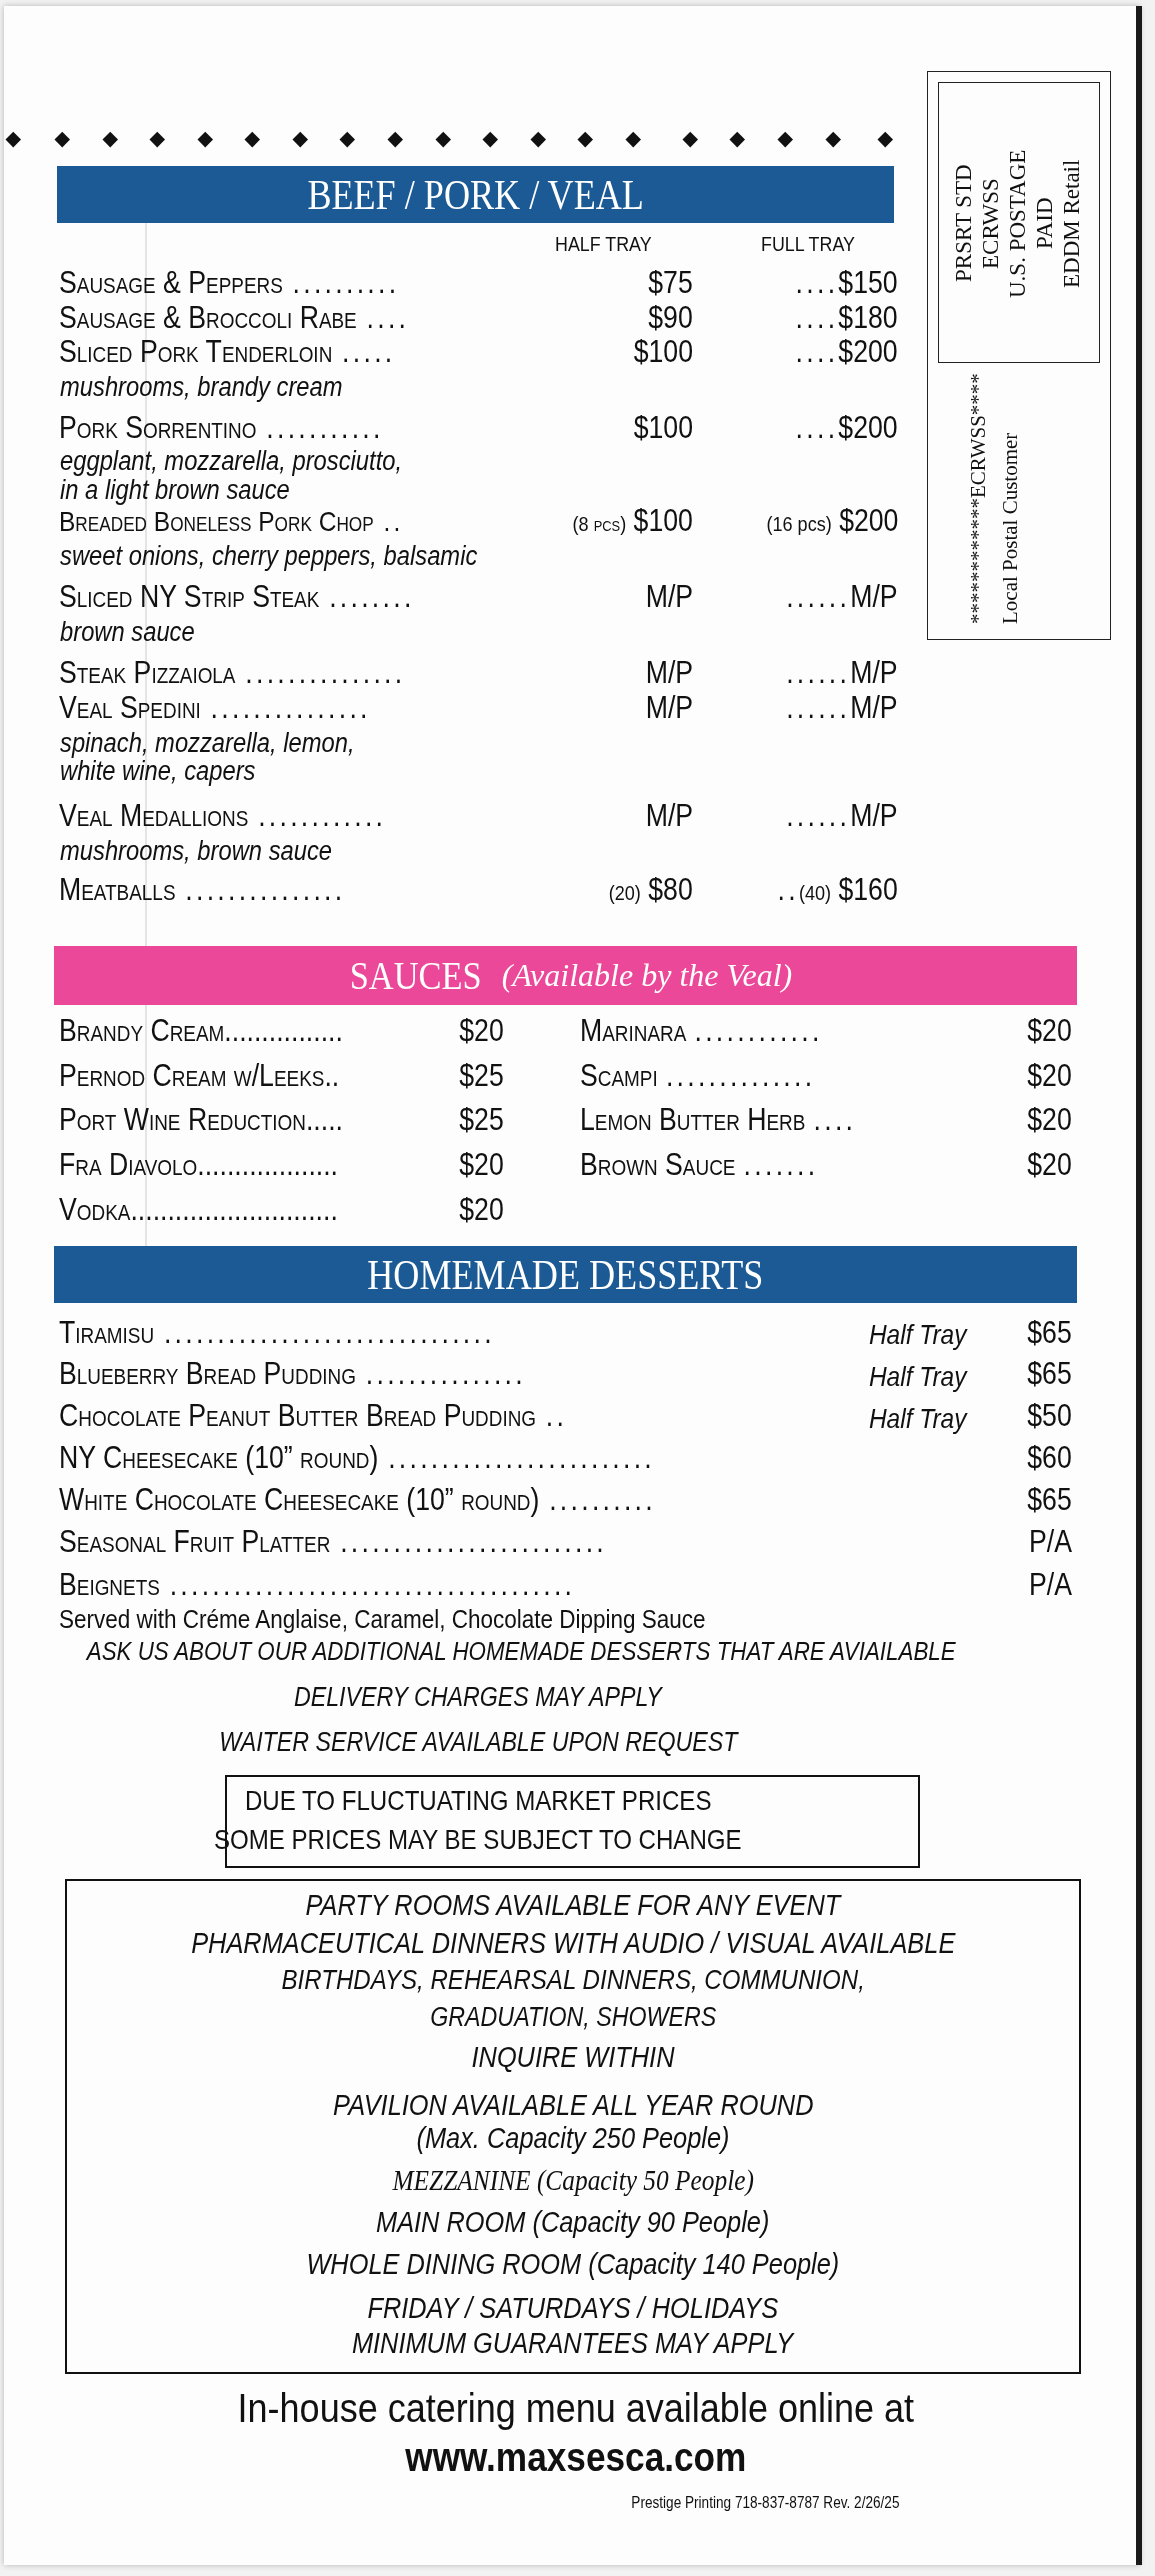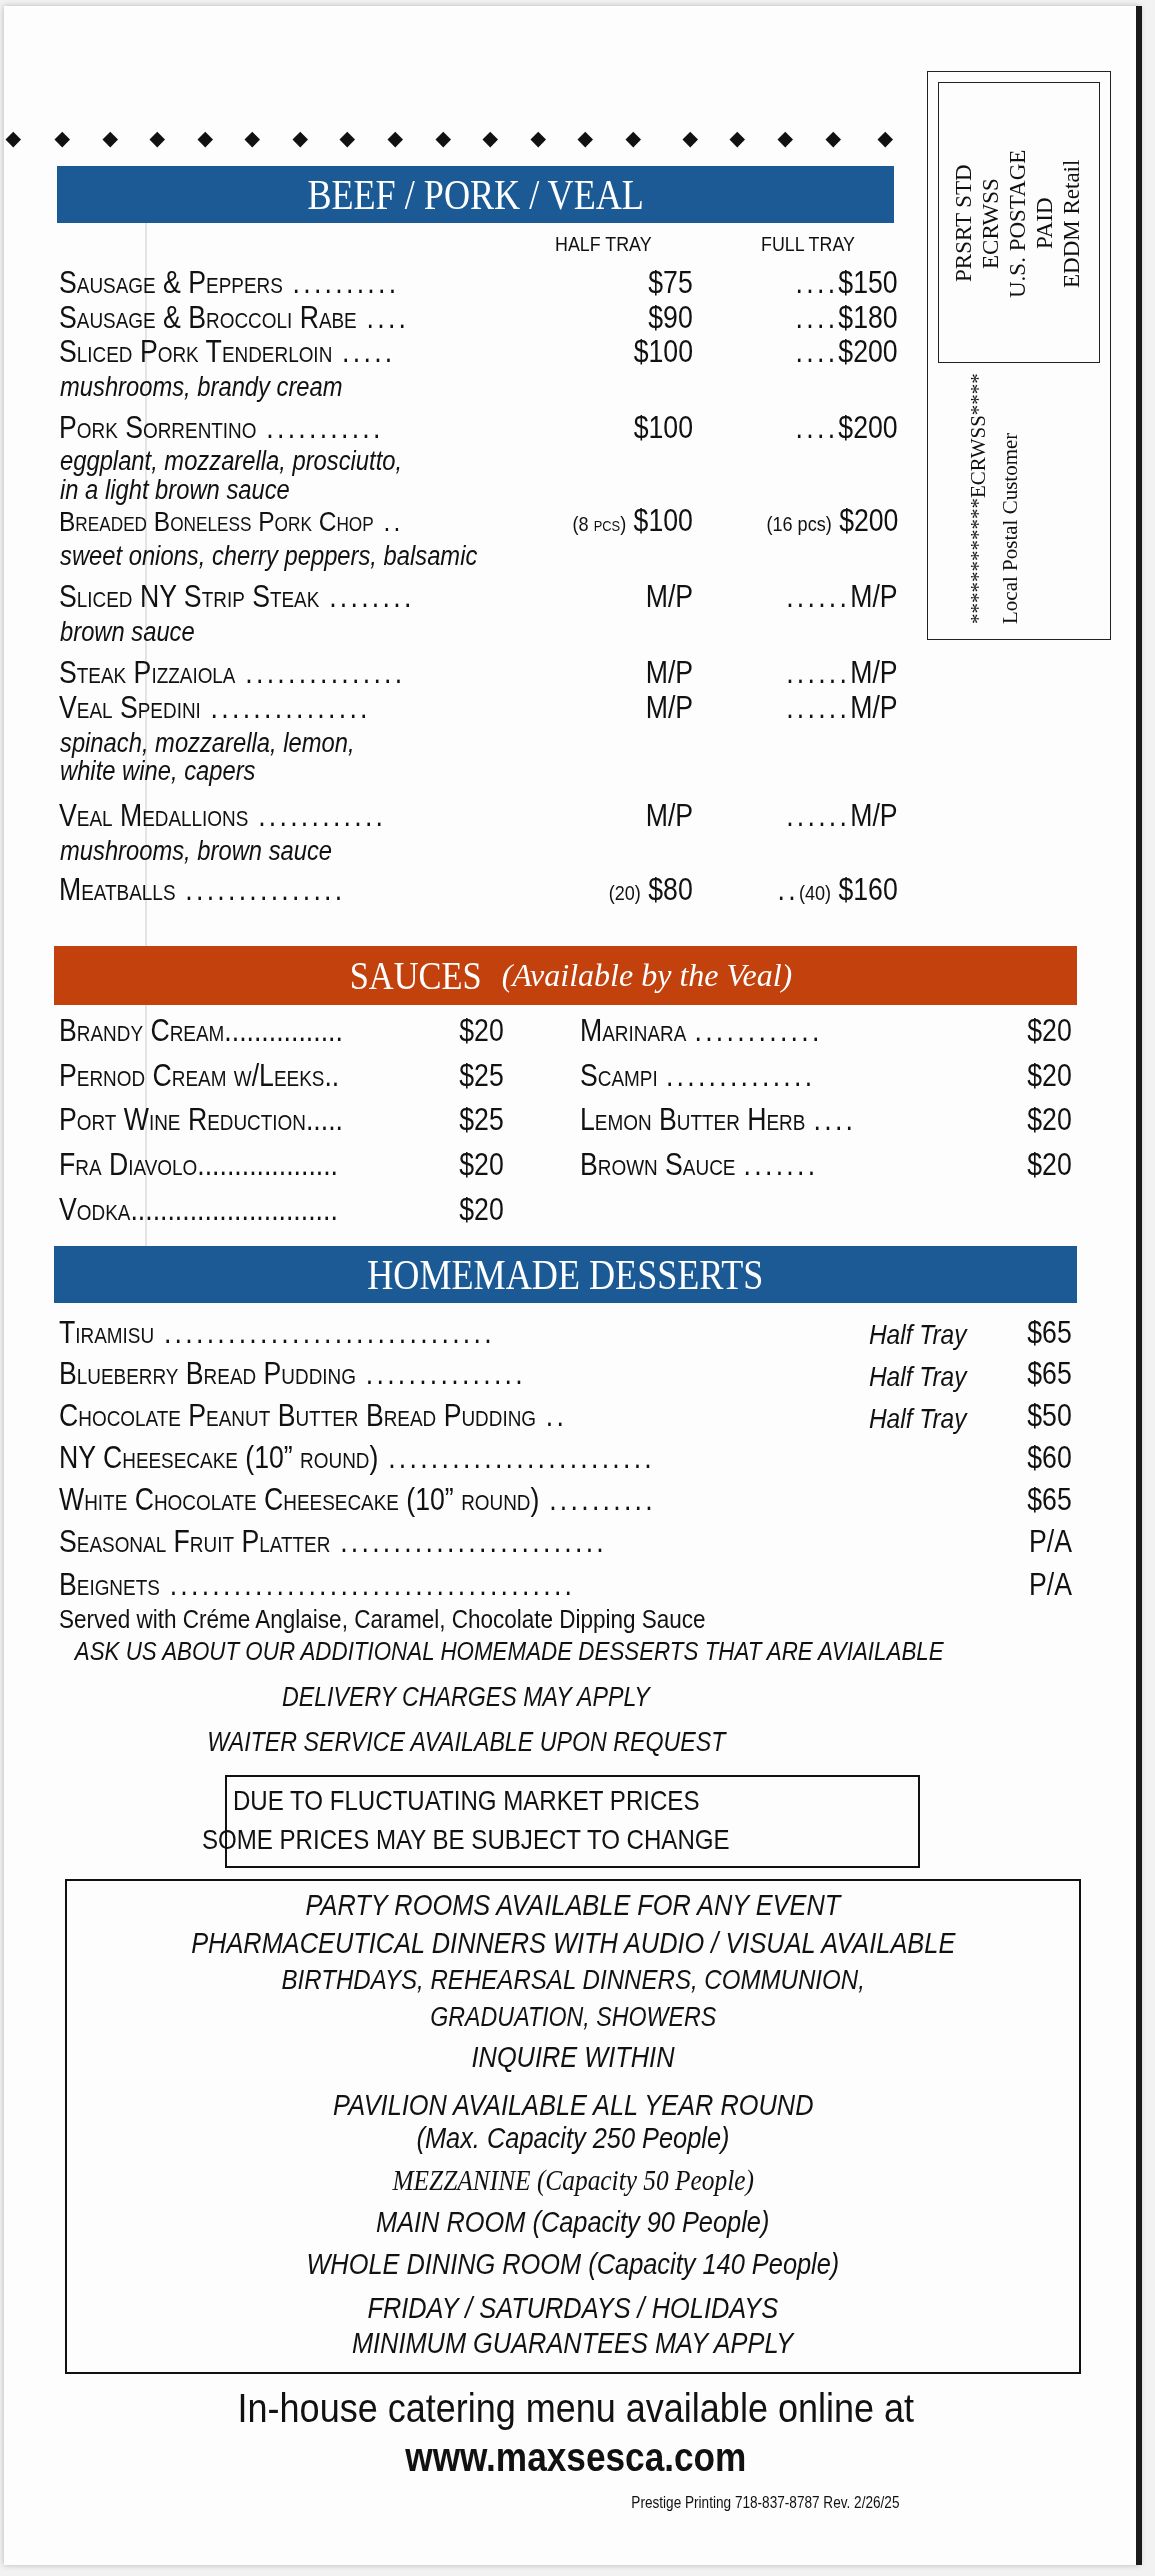--- a/index.html
+++ b/index.html
@@ -64,21 +64,21 @@
   }
   .postal-inner {
     position: absolute; left: 9.5px; top: 9.5px; width: 162px; height: 281px;
     border: 1.9px solid #222; box-sizing: border-box;
   }
   .vtext {
     position: absolute; font-family: "Liberation Serif", serif; color: #111;
     writing-mode: vertical-rl; transform: rotate(180deg); white-space: nowrap;
   }
   .center-line {
-    position: absolute; left: 4px; width: 924px; text-align: center; white-space: nowrap;
+    position: absolute; left: 16px; width: 924px; text-align: center; white-space: nowrap;
   }
   .it { font-style: italic; }
   .boxed { position: absolute; border: 2.9px solid #111; box-sizing: border-box; }
 </style>
 </head>
 <body>
 
 <div class="page"></div>
 <div class="right-edge"></div>
 <div class="fold-line"></div>
@@ -162,21 +162,21 @@
     <div class="desc" style="top:757px;">white wine, capers</div>
     <div class="row" style="top:799px;"><span class="sc">Veal Medallions</span><span class="dots" style="margin-left: 11.4px;">............</span></div>
     <div class="price" style="right:463px; top:799px;"><span>M/P</span></div>
     <div class="price" style="right:258px; top:799px;"><span class="dots">......</span><span>M/P</span></div>
     <div class="desc" style="top:837px;">mushrooms, brown sauce</div>
     <div class="row" style="top:873px;"><span class="sc">Meatballs</span><span class="dots" style="margin-left: 11.4px;">...............</span></div>
     <div class="price" style="right:463px; top:873px;"><span class="small" style="font-variant: small-caps;">(20)</span> <span>$80</span></div>
     <div class="price" style="right:258px; top:873px;"><span class="dots">..</span><span class="small">(40)</span> <span>$160</span></div>
   </div>
 
-<div class="banner" style="left: 54px; top: 946px; width: 1023px; height: 59px; background: #c2410c;">
+<div class="banner" style="left: 54px; top: 946px; width: 1023px; height: 59px; background: #ec4899;">
   <span class="title" style="font-size:40px;">SAUCES</span>
   <span class="sub">(Available by the Veal)</span>
 </div>
 <div id="sauce-list">
     <div class="row" style="top:1014px;"><span class="sc">Brandy Cream</span><span>................</span></div>
     <div class="price" style="right:652px; top:1014px;">$20</div>
     <div class="row" style="top:1059px;"><span class="sc">Pernod Cream w/Leeks</span><span>..</span></div>
     <div class="price" style="right:652px; top:1059px;">$25</div>
     <div class="row" style="top:1103px;"><span class="sc">Port Wine Reduction</span><span>.....</span></div>
     <div class="price" style="right:652px; top:1103px;">$25</div>

